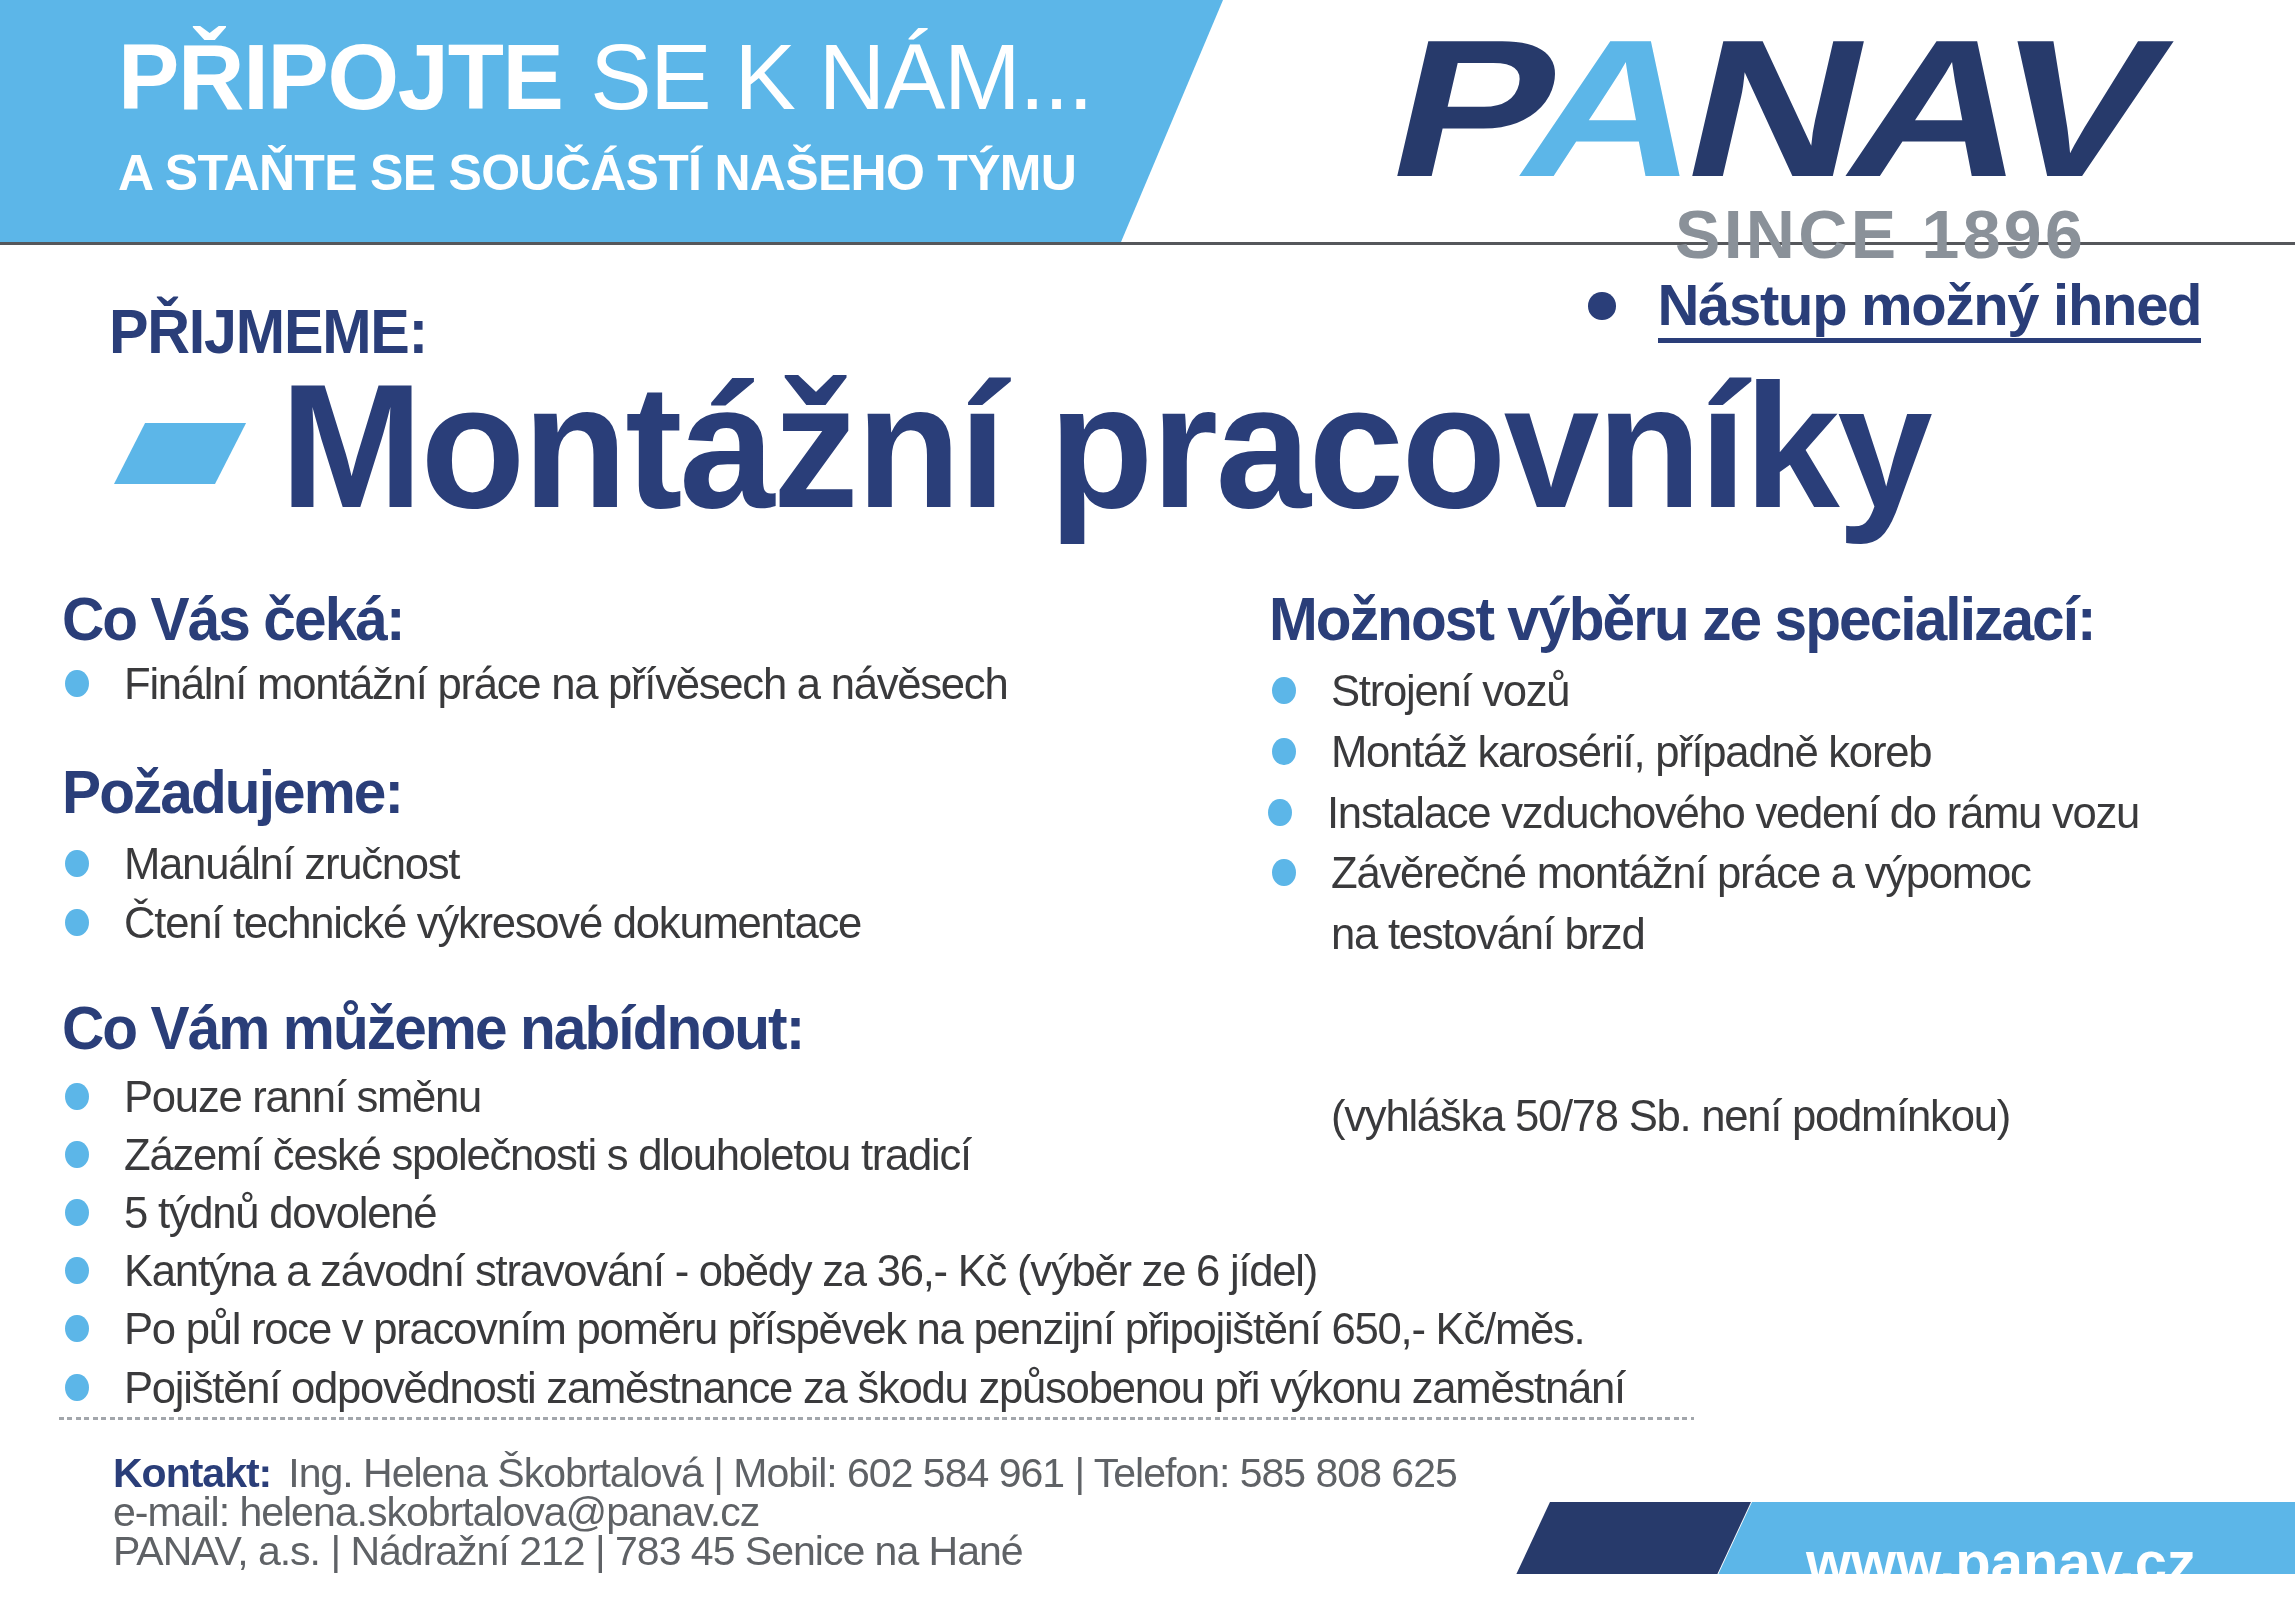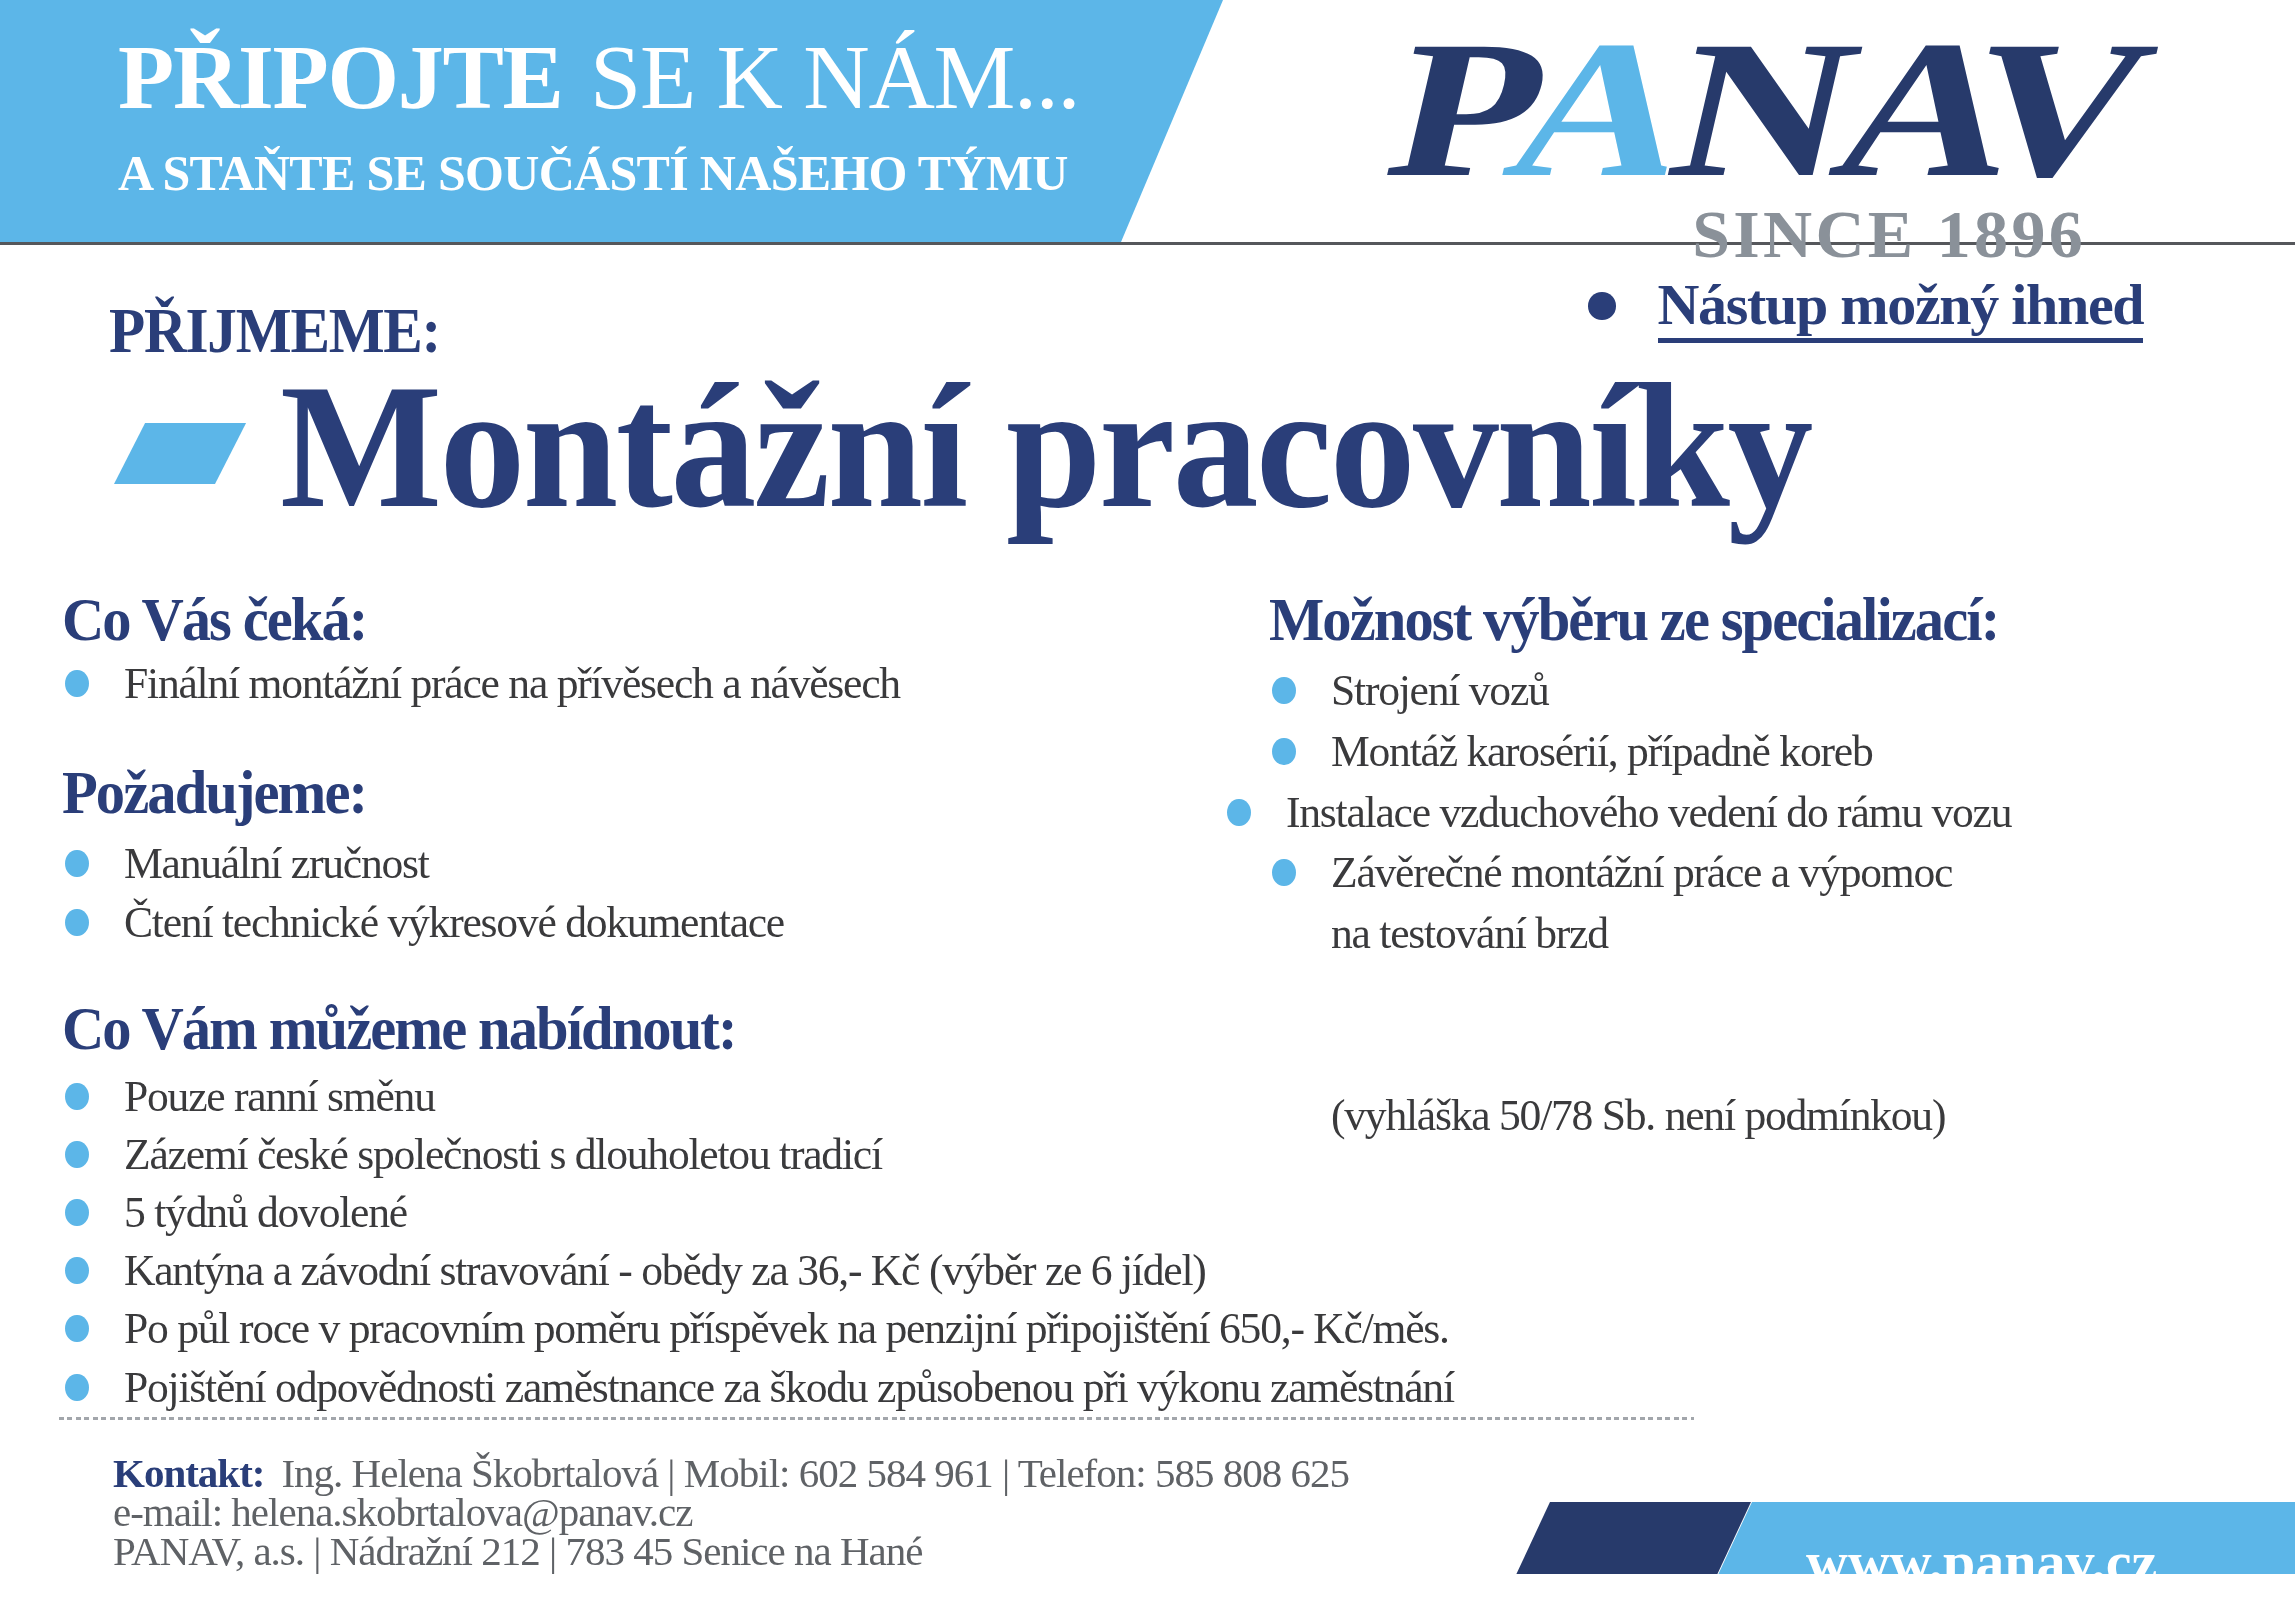--- a/index.html
+++ b/index.html
@@ -7,21 +7,21 @@
     --navy:#2A3E79;
     --logo-navy:#273A6B;
     --body:#3A3A3C;
     --cgray:#5F6266;
     --since:#8A9199;
     --rule:#55575B;
   }
   html,body{margin:0;padding:0;background:#fff;}
   .poster{
     position:relative;width:2295px;height:1574px;background:#fff;overflow:hidden;
-    font-family:Liberation Serif, serif;
+    font-family:Liberation Sans, sans-serif;
   }
   .abs{position:absolute;}
 
   
   .top-banner{
     left:0;top:0;width:1223px;height:242px;background:var(--blue);
     clip-path:polygon(0 0,100% 0,1121px 242px,0 242px);
   }
   .banner-line1{left:118px;top:31px;color:#fff;font-size:92px;line-height:1;white-space:nowrap;}
   .banner-line1 .bold{font-weight:700;letter-spacing:-1.3px;}
@@ -164,21 +164,21 @@
 
   <div class="abs h" style="left:1269px;top:589px;">Možnost výběru ze specializací:</div>
   <div class="abs item" style="left:1272px;top:666px;">
     <div class="dot"></div>
     <div class="item-text">Strojení vozů</div>
   </div>
   <div class="abs item" style="left:1272px;top:727px;">
     <div class="dot"></div>
     <div class="item-text">Montáž karosérií, případně koreb</div>
   </div>
-  <div class="abs item" style="left:1227px;top:788px;text-align:right;">
+  <div class="abs item" style="left:1268px;top:788px;text-align:right;">
     <div class="dot"></div>
     <div class="item-text">Instalace vzduchového vedení do rámu vozu</div>
   </div>
   <div class="abs item cont" style="left:1272px;top:909px;">
     <div class="item-text">na testování brzd</div>
   </div>
   <div class="abs item" style="left:1272px;top:848px;">
     <div class="dot"></div>
     <div class="item-text">Závěrečné montážní práce a výpomoc</div>
   </div>

